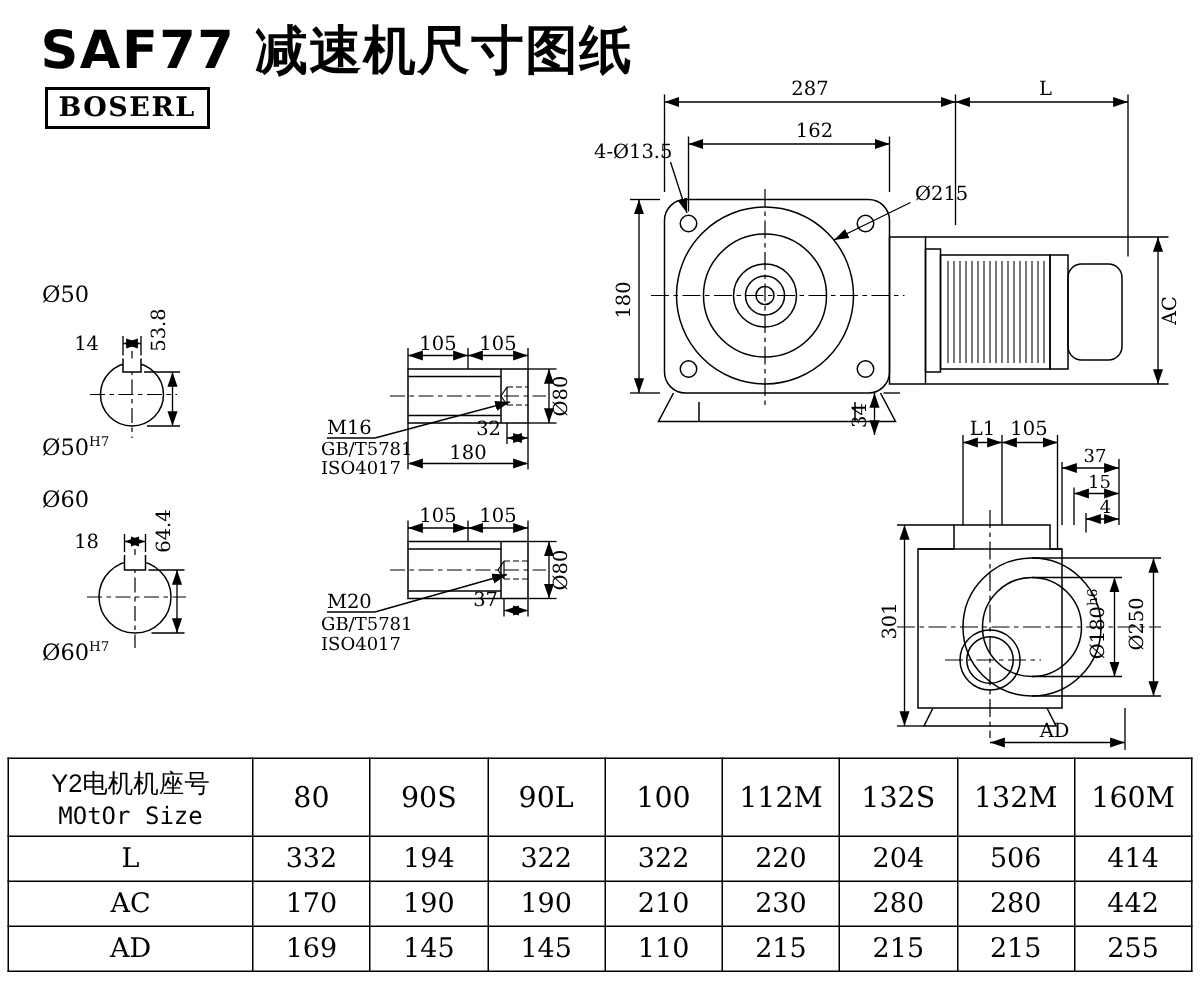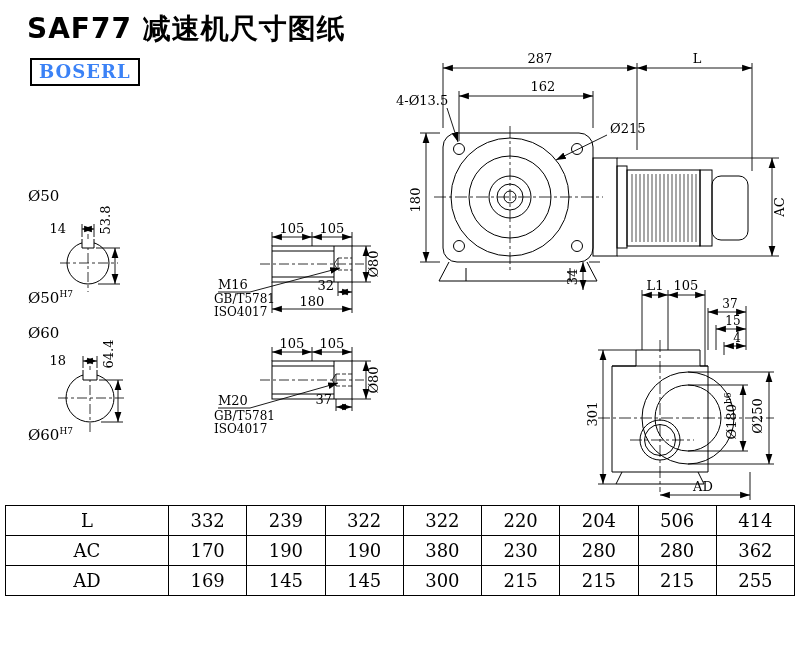--- a/index.html
+++ b/index.html
@@ -1,23 +1,23 @@
 <!DOCTYPE html>
 <html><head>
 <meta charset="utf-8">
 <style>
   * { margin:0; padding:0; box-sizing:border-box; }
   html,body { width:800px; height:654px; background:#fff; overflow:hidden; }
   body { position:relative; font-family:"Liberation Sans", sans-serif; color:#000; }
 
-  .title { position:absolute; left:27px; top:10px; font-size:28px; font-weight:bold;
+  .title { position:absolute; left:27px; top:10px; font-size:35px; font-weight:bold;
            letter-spacing:1px; font-family:"DejaVu Sans", sans-serif; }
   .logo  { position:absolute; left:30px; top:58px; border:2px solid #000;
            padding:1px 7px 2px; font-family:"DejaVu Serif", serif; font-size:18px;
-           font-weight:bold; color:#3b82f6; letter-spacing:1px; }
+           font-weight:bold; color:#000000; letter-spacing:1px; }
 
   svg.drawing { position:absolute; left:0; top:0; }
   svg text { font-family:"DejaVu Serif", serif; fill:#000; stroke:none; }
   .dim   { font-size:13px; }
   .dim-s { font-size:12px; }
   .dia-label { font-size:15px; }
   .sup { font-size:9px; }
 
   table.dim-table { position:absolute; left:5px; top:505px; width:790px;
     border-collapse:collapse; table-layout:fixed; text-align:center;
@@ -293,47 +293,61 @@
       <col>
       <col>
       <col>
       <col>
       <col>
       <col>
       <col>
       <col>
     </colgroup>
   <tbody>
+      <tr class="hdr">
+    <th>
+      <div class="hdr-cn">Y2电机机座号</div>
+      <div class="hdr-en">MOtOr Size</div>
+    </th>
+    <th>80</th>
+    <th>90S</th>
+    <th>90L</th>
+    <th>100</th>
+    <th>112M</th>
+    <th>132S</th>
+    <th>132M</th>
+    <th>160M</th>
+  </tr>
   <tr class="row">
     <td>L</td>
     <td>332</td>
-    <td>239</td>
+    <td>194</td>
     <td>322</td>
     <td>322</td>
     <td>220</td>
     <td>204</td>
     <td>506</td>
     <td>414</td>
   </tr>
   <tr class="row">
     <td>AC</td>
     <td>170</td>
     <td>190</td>
     <td>190</td>
-    <td>380</td>
+    <td>210</td>
     <td>230</td>
     <td>280</td>
     <td>280</td>
-    <td>362</td>
+    <td>442</td>
   </tr>
   <tr class="row">
     <td>AD</td>
     <td>169</td>
     <td>145</td>
     <td>145</td>
-    <td>300</td>
+    <td>110</td>
     <td>215</td>
     <td>215</td>
     <td>215</td>
     <td>255</td>
   </tr>
 </tbody>
   </table>
 
 </body></html>

